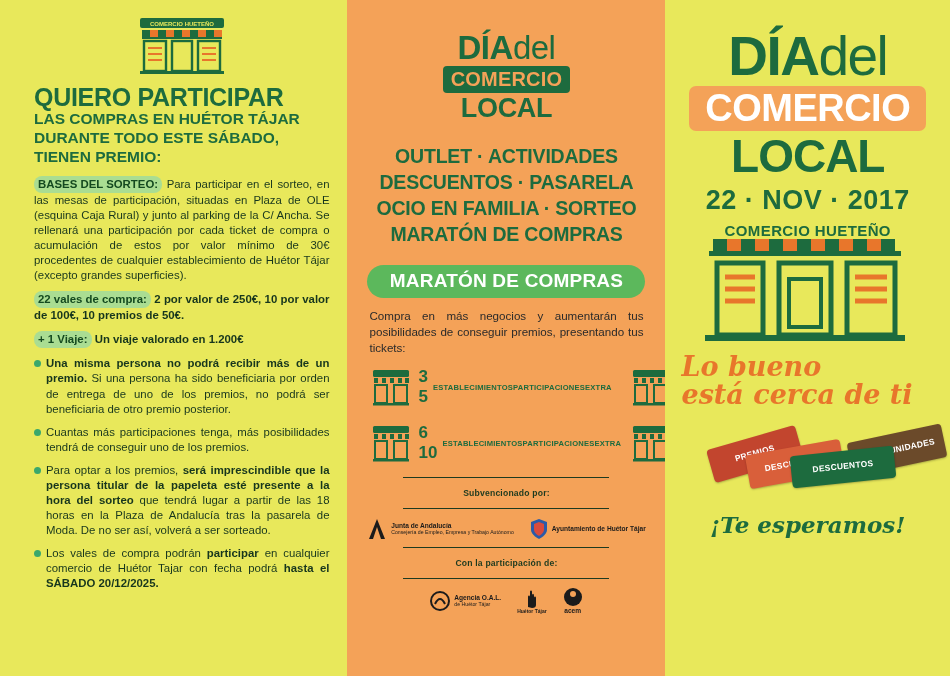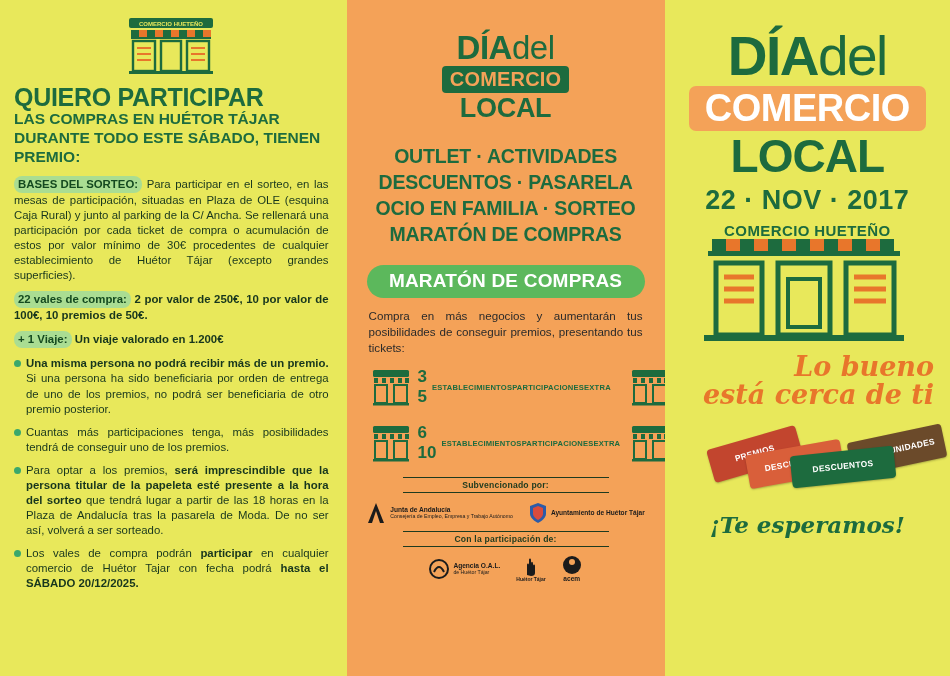--- a/index.html
+++ b/index.html
@@ -9,21 +9,21 @@
     background:#f0ef5e;
     overflow:hidden;
   }
   .brochure{
     position:relative;
     width:950px;height:676px;
     display:flex;
   }
   
   .panel{position:relative;height:676px;box-sizing:border-box;}
-  .panel-left{width:382px;background:#e8e85b;padding:14px 18px 10px 14px;}
+  .panel-left{width:382px;background:#e8e85b;padding:14px 18px 10px 34px;}
   .panel-mid{width:318px;background:#f4a258;padding:14px 16px 10px 16px;}
   .panel-right{width:314px;background:#e8e85b;padding:14px 16px 10px 16px;}
 
   
   .shop-logo-small{width:100%;display:flex;justify-content:center;margin-bottom:6px;}
   .h-quiero{
     font-size:25px;font-weight:bold;color:#1d6b3e;letter-spacing:-.3px;
     line-height:1.05;margin:2px 0 0 0;
   }
   .h-como{
@@ -87,21 +87,21 @@
   }
   .tk-lbl{
     color:#1d6b3e;font-weight:bold;font-size:7.6px;letter-spacing:.2px;display:block;
   }
   .tk-col{display:flex;align-items:center;gap:5px;}
   .tk-nums{display:flex;flex-direction:column;justify-content:center;}
   .tk-lbls{display:flex;flex-direction:row;justify-content:center;}
   .sub-title{
     text-align:center;font-size:8.6px;font-weight:bold;color:#1d3a1f;
     border-top:1.3px solid #1d3a1f;border-bottom:1.3px solid #1d3a1f;
-    padding:2px 0;margin:6px 40px 8px 40px;letter-spacing:.2px;
+    padding:10px 0;margin:6px 40px 8px 40px;letter-spacing:.2px;
   }
   .logos-row{
     display:flex;justify-content:center;align-items:center;gap:16px;margin-bottom:6px;
   }
   .logo-txt{font-size:6.6px;color:#1b1b1b;line-height:1.15;font-weight:bold;}
   .logo-txt small{font-weight:normal;font-size:5.2px;display:block;}
   
   .r-dia{
     font-size:55px;font-weight:bold;color:#1d6b3e;line-height:.9;letter-spacing:-1.5px;
     margin-top:18px;text-align:center;
@@ -118,21 +118,21 @@
   }
   .r-date{
     font-size:27px;font-weight:bold;color:#1d6b3e;text-align:center;letter-spacing:.5px;
     margin-bottom:6px;
   }
   .r-shopname{
     text-align:center;font-size:15px;font-weight:bold;color:#1d6b3e;letter-spacing:.4px;
     margin:2px 0 2px 0;
   }
   .slogan{
-    text-align:right;color:#e8762b;font-family:"DejaVu Serif",serif;font-style:italic;
+    text-align:left;color:#e8762b;font-family:"DejaVu Serif",serif;font-style:italic;
     font-weight:bold;font-size:27px;line-height:1.05;margin:6px 0 0 0;
   }
   .esperamos{
     text-align:center;color:#1d6b3e;font-family:"DejaVu Serif",serif;font-style:italic;
     font-weight:bold;font-size:23px;margin-top:8px;
   }
   .tickets-art{position:relative;height:92px;margin-top:2px;}
   .tk-card{
     position:absolute;border-radius:4px;color:#fff;font-weight:bold;
     font-size:9px;text-align:center;display:flex;align-items:center;justify-content:center;

